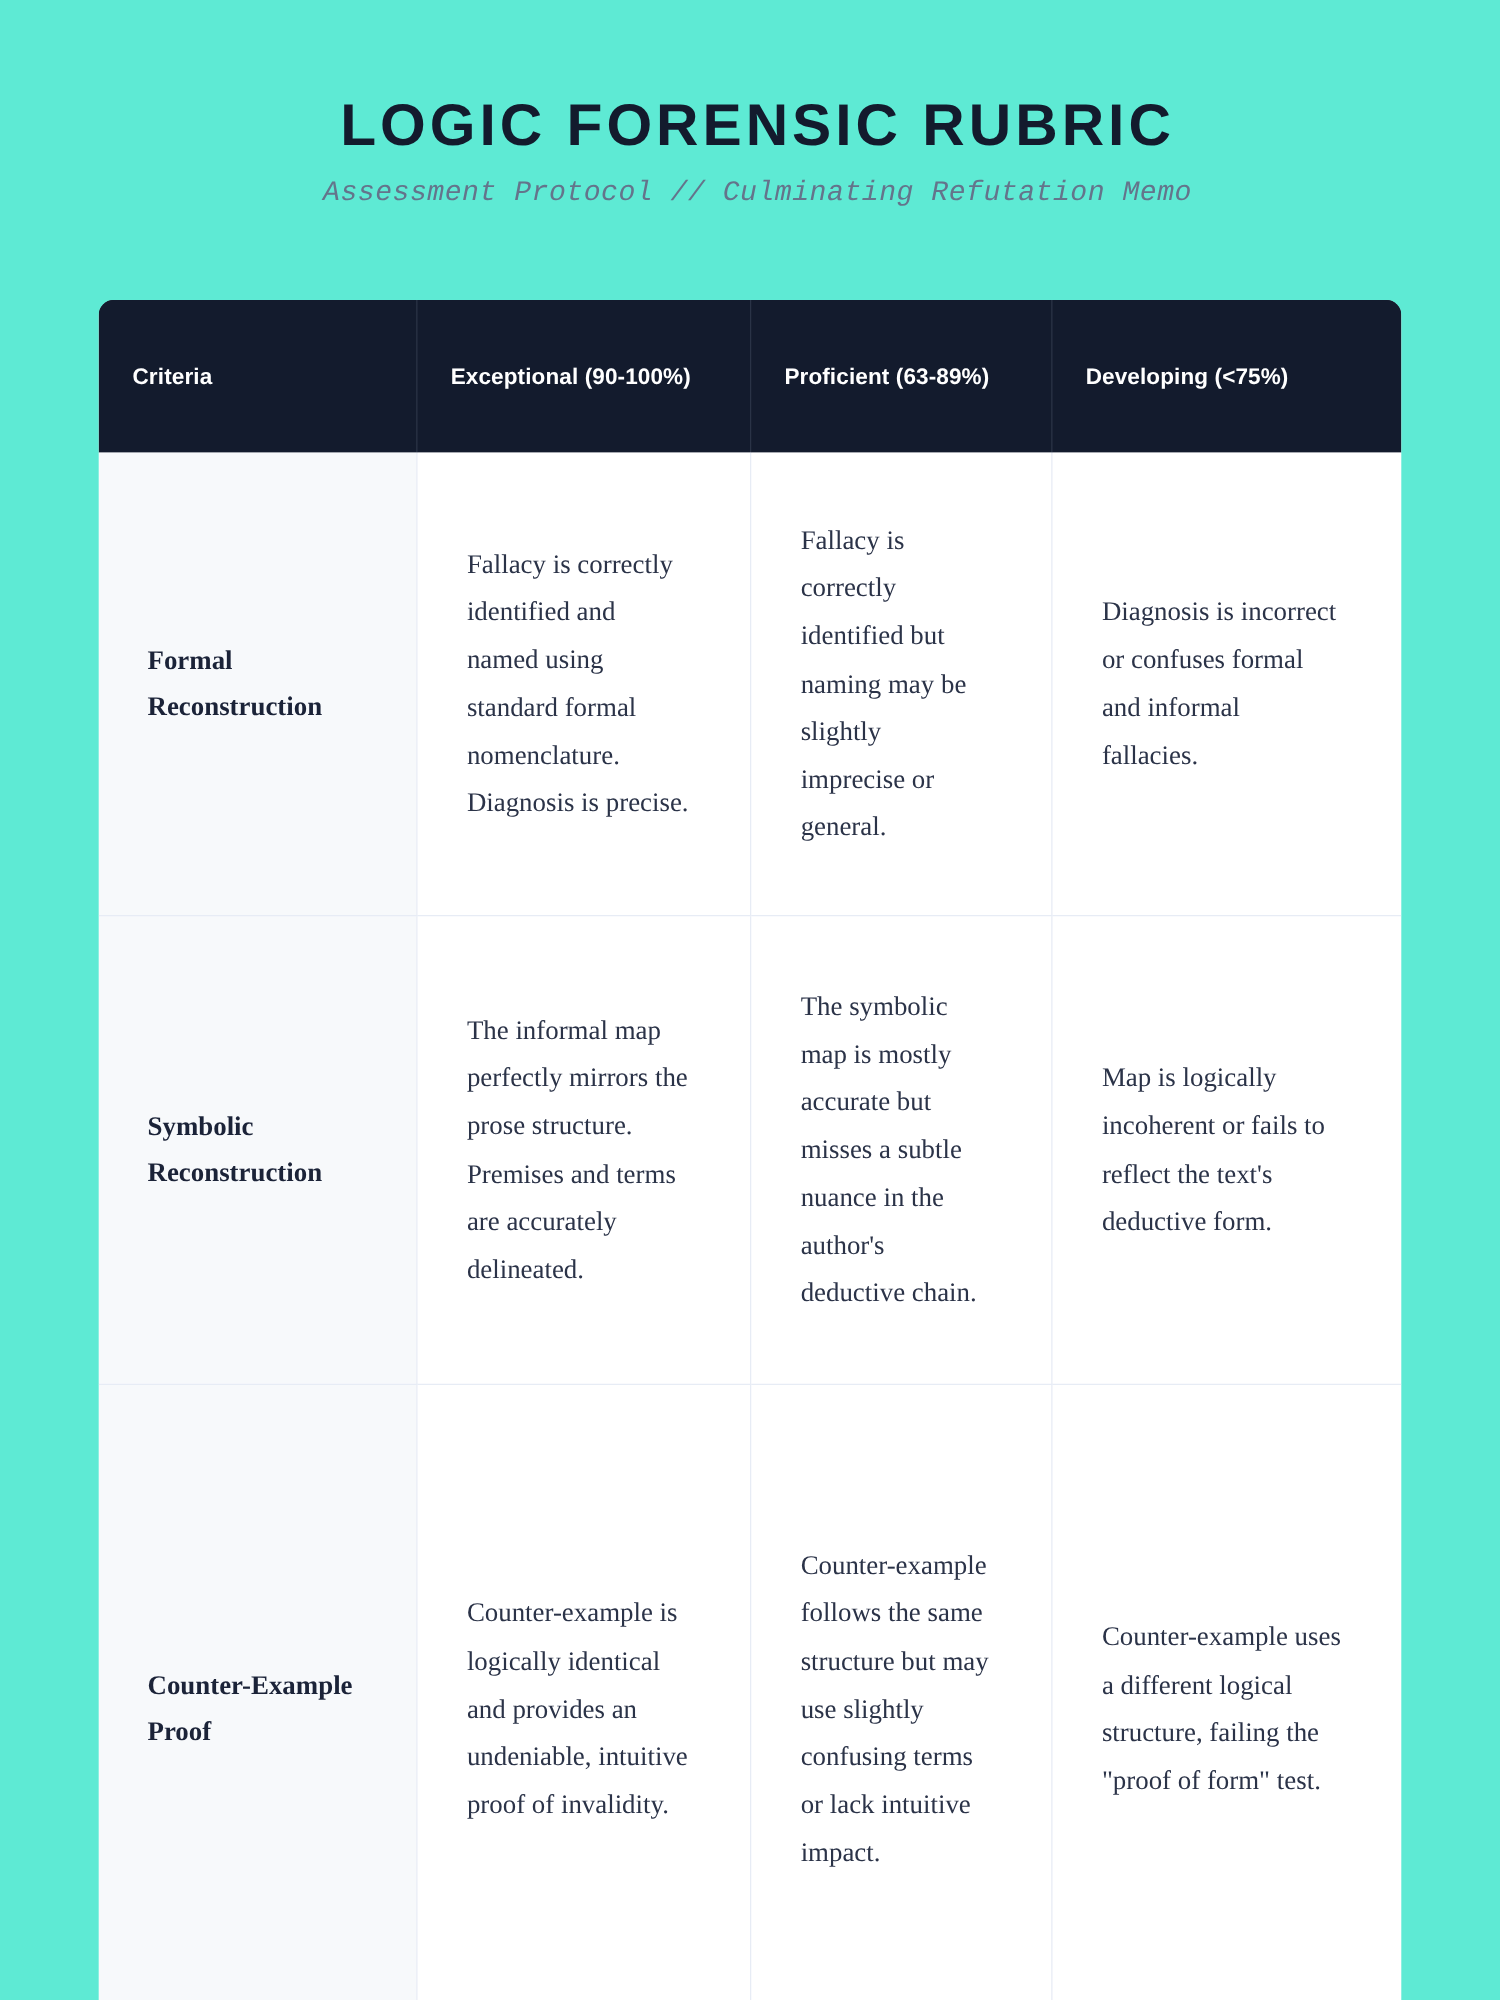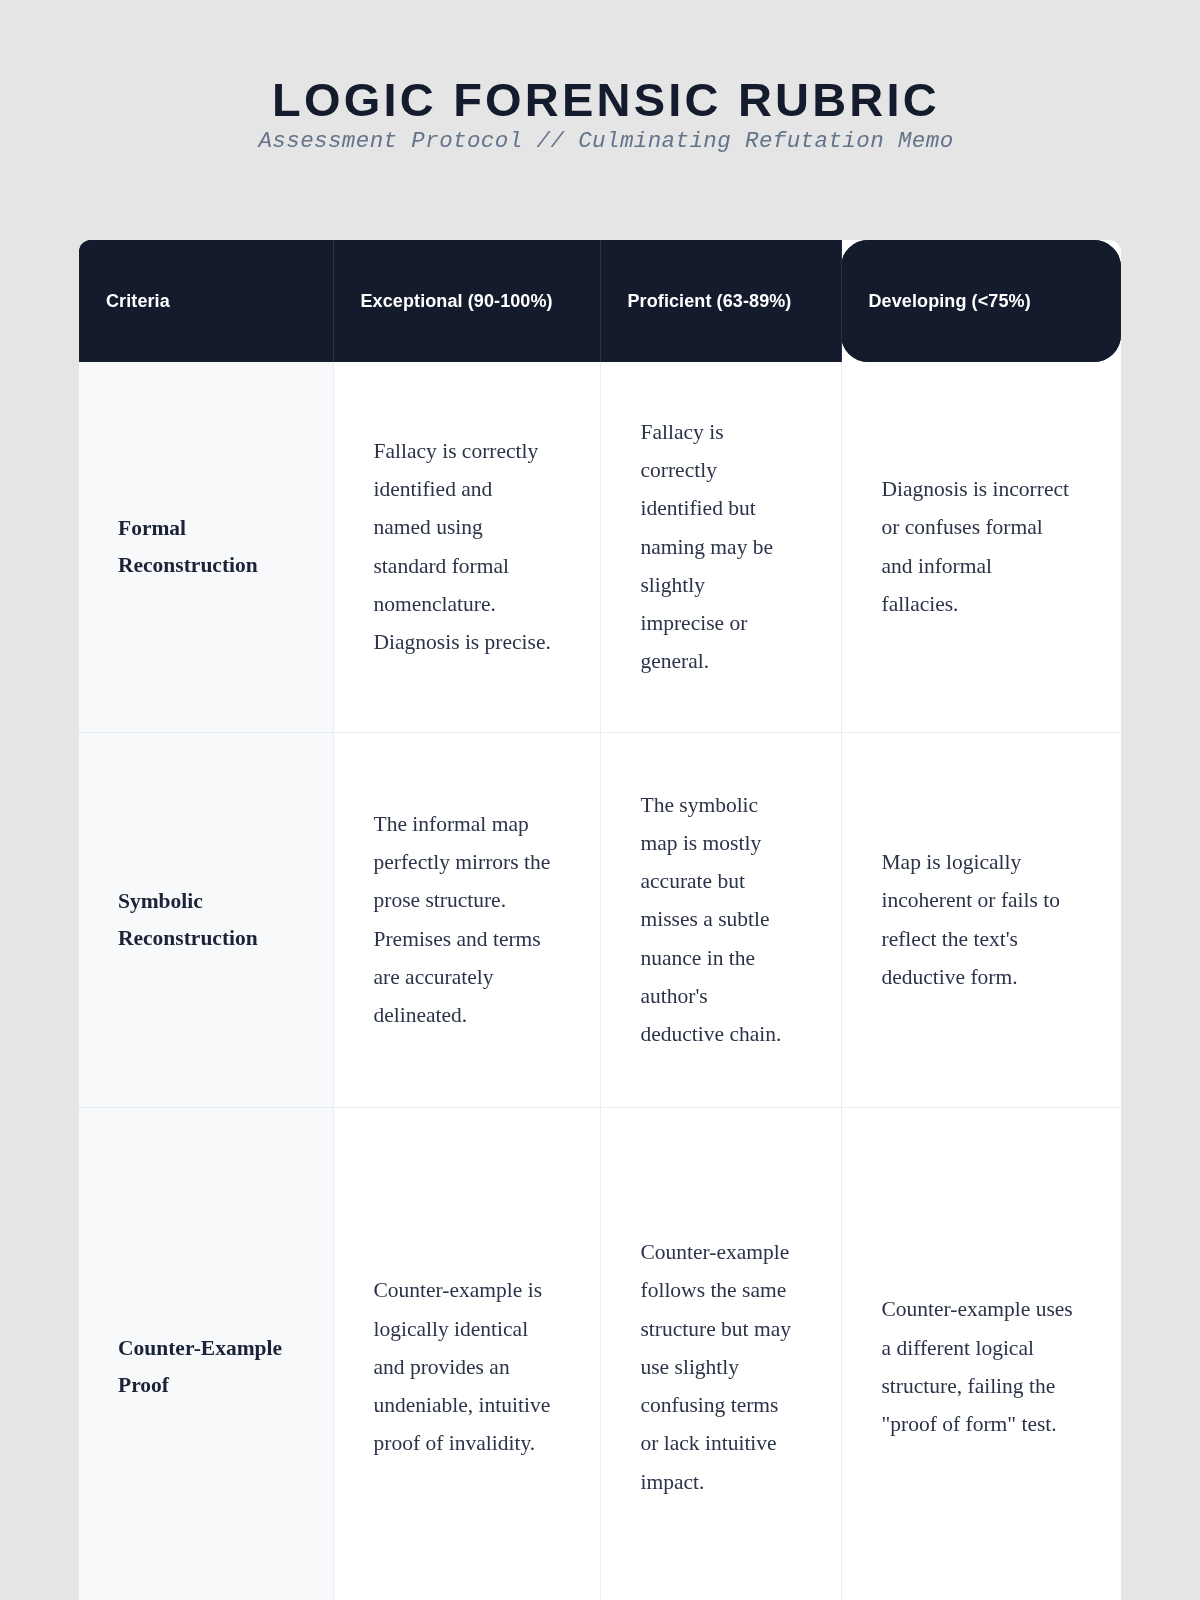--- a/index.html
+++ b/index.html
@@ -12,41 +12,42 @@
   }
 
   body {
     font-family: "Liberation Sans", sans-serif;
   }
 
   .page {
     width: 1200px;
     height: 1600px;
     position: relative;
-    background: #e5e5e5;
+    background: #5eead4;
     padding-left: 12px;
   }
 
   
   .doc-header {
     padding-top: 74px;
     text-align: center;
   }
 
   .doc-title {
     font-family: "Liberation Sans", sans-serif;
     font-size: 47px;
     font-weight: 700;
     letter-spacing: 3.2px;
     color: #131b2d;
     line-height: 1.12;
     text-transform: uppercase;
   }
 
   .doc-subtitle {
+    margin-top: 13px;
     font-family: "Liberation Mono", monospace;
     font-style: italic;
     font-size: 22.5px;
     letter-spacing: 0.4px;
     color: #64748b;
     line-height: 1.3;
   }
 
   
   .table-wrap {
@@ -82,21 +83,21 @@
     font-weight: 700;
     text-align: left;
     vertical-align: middle;
     letter-spacing: 0.1px;
     line-height: 1.38;
     height: 122px;
     padding: 10px 22px 10px 27px;
     border-right: 1px solid #2a3346;
   }
 
-  thead th:last-child { border-right: none; border-radius: 27px; }
+  thead th:last-child { border-right: none; }
 
   tbody td {
     vertical-align: middle;
     border-bottom: 1px solid #e7ecf5;
     border-right: 1px solid #e7ecf5;
     background: #ffffff;
   }
 
   tbody td:last-child { border-right: none; }
 

